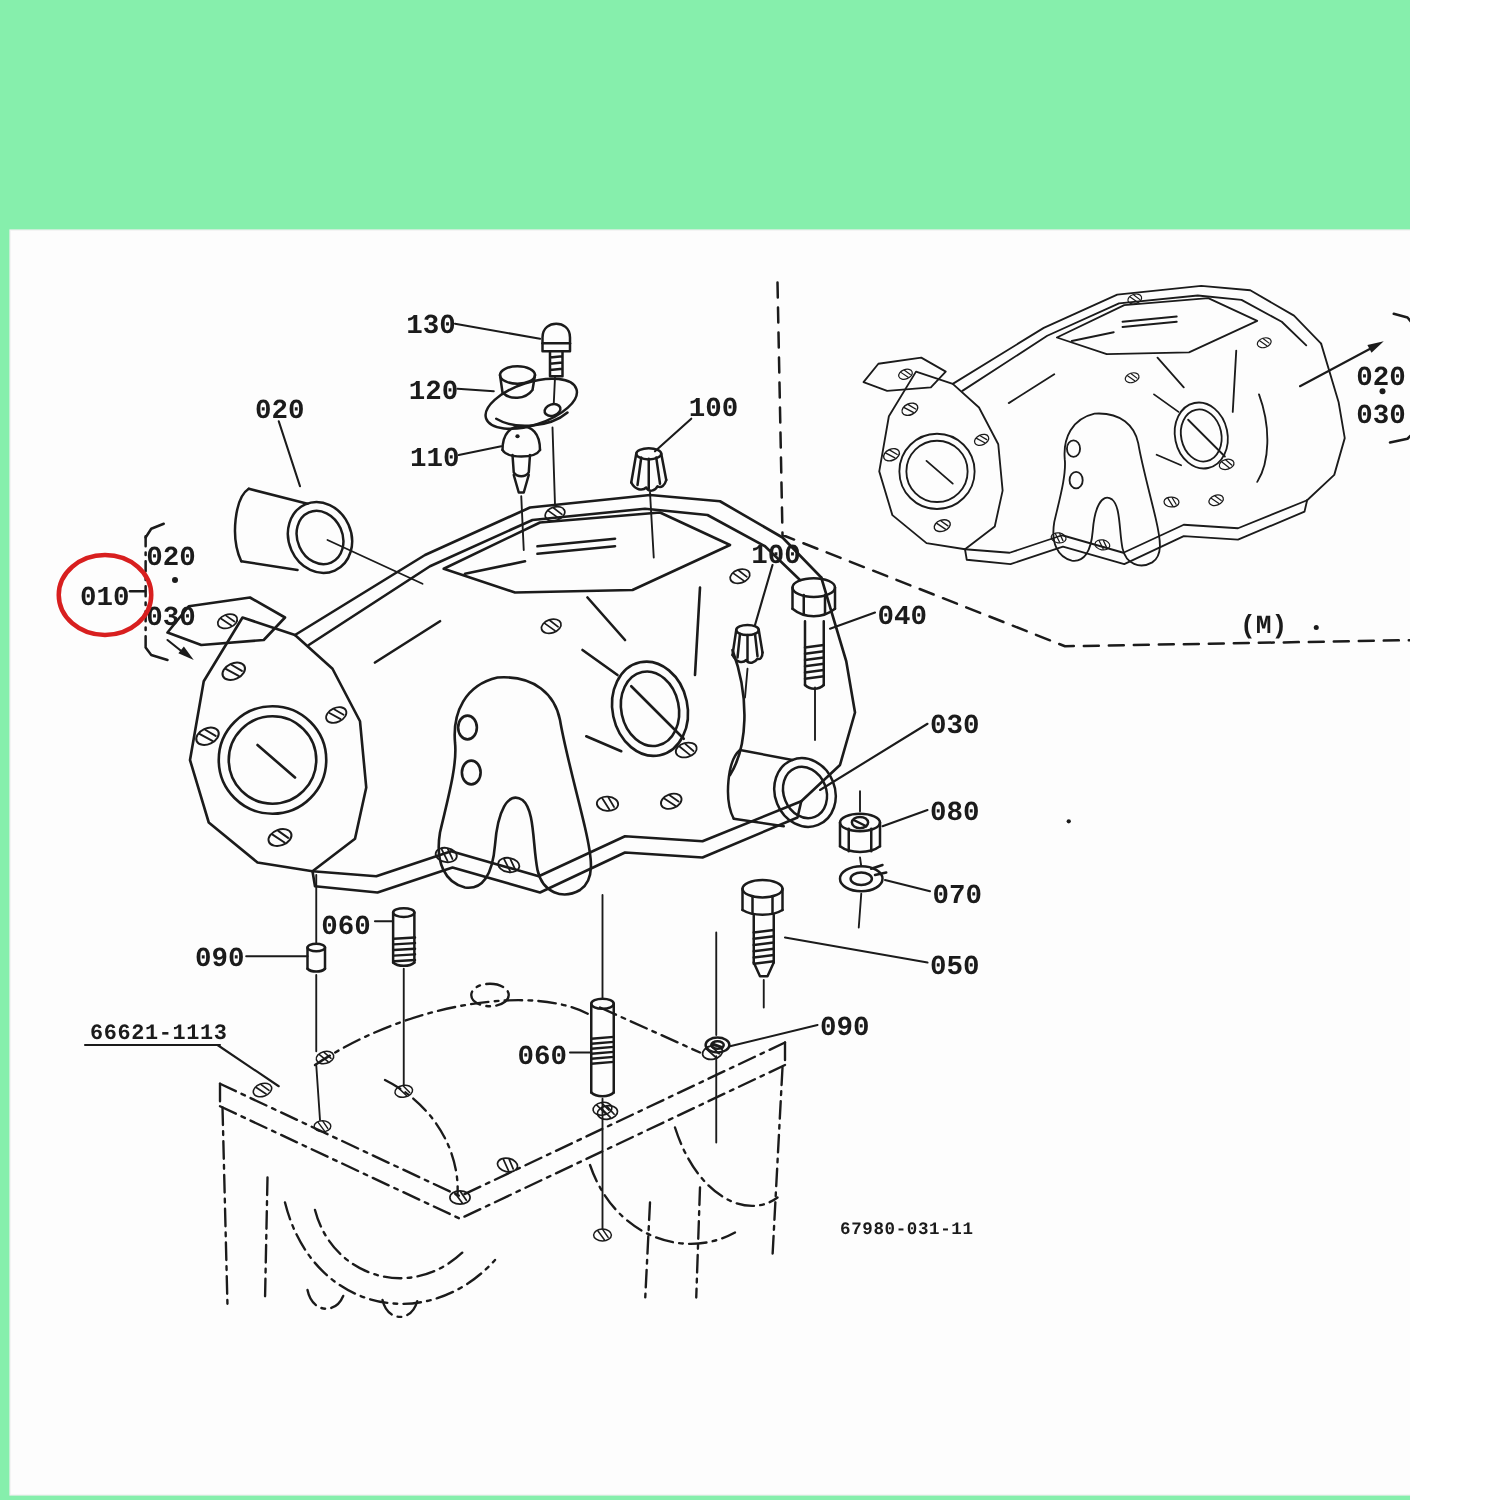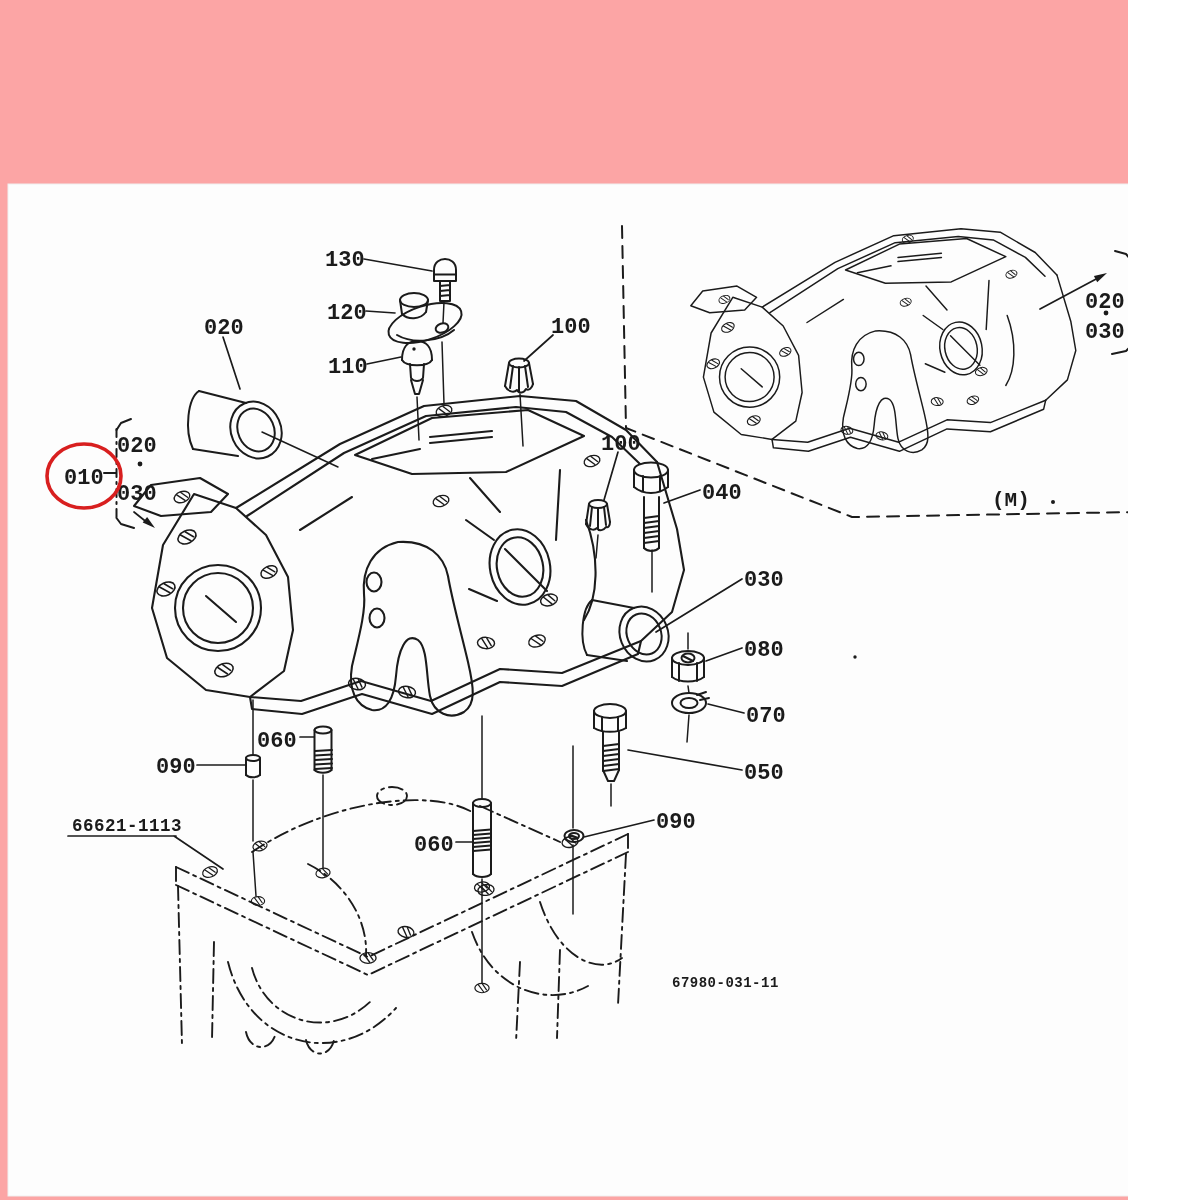--- a/index.html
+++ b/index.html
@@ -1,16 +1,16 @@
 <!DOCTYPE html>
 <html><head>
 <meta charset="utf-8">
 <style>
   html,body{margin:0;padding:0;background:#ffffff;}
-  .stage{position:relative;width:1128px;height:1200px;background:#fca5a5;overflow:hidden;}
+  .stage{position:relative;width:1128px;height:1200px;background:#86efac;overflow:hidden;}
   svg{display:block;}
   svg path, svg ellipse, svg circle, svg line, svg polyline{
     fill:none;stroke-linecap:round;stroke-linejoin:round;
   }
   .art{stroke-width:2.1;}
   .part{stroke-width:2;}
   .proj{stroke-width:1.5;}
   .lead{stroke-width:1.7;}
   .chain{stroke-width:1.9;stroke-dasharray:14 5 3 5;}
   .bound{stroke-width:2;stroke-dasharray:12 8;}

